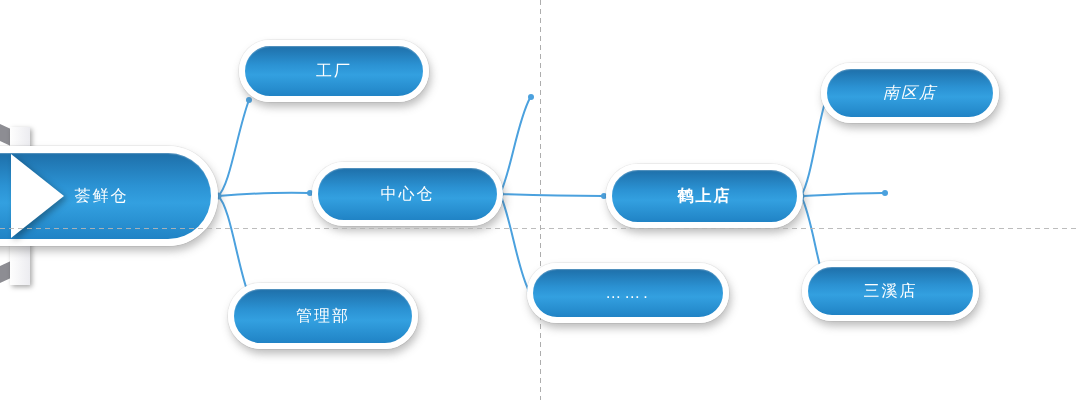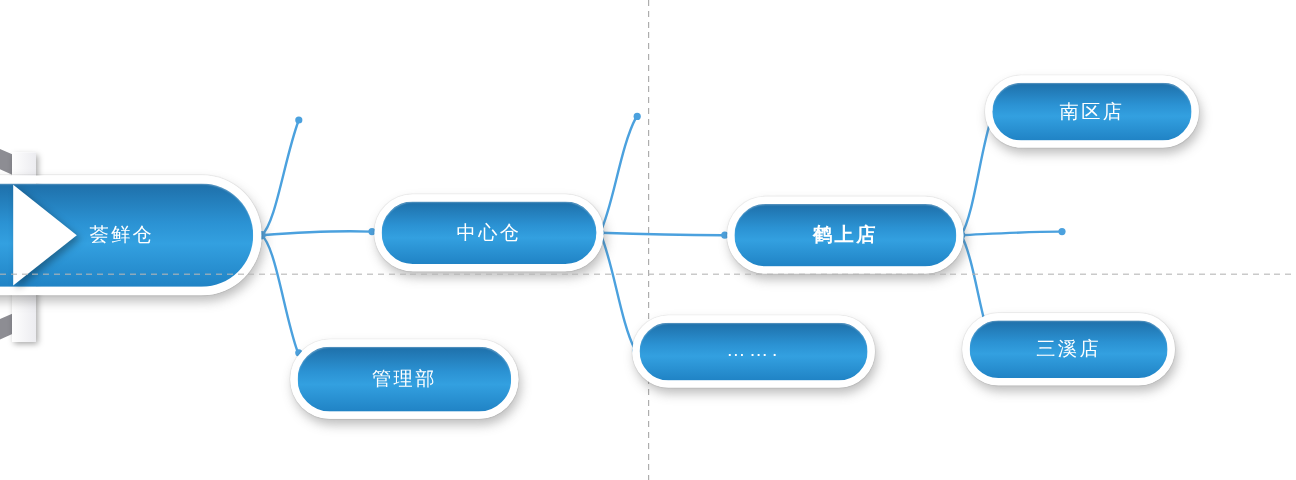--- a/index.html
+++ b/index.html
@@ -23,25 +23,25 @@
   .node{
     position:absolute;z-index:3;display:flex;align-items:center;justify-content:center;
     border:6px solid #ffffff;border-radius:999px;box-sizing:border-box;
     color:#ffffff;font-size:16px;letter-spacing:2px;white-space:nowrap;cursor:pointer;
     background:linear-gradient(180deg,#1e6fa9 0%,#2b92d3 38%,#33a0e0 58%,#2083c5 100%);
     box-shadow:0 0 0 1px rgba(0,0,0,.05),2px 5px 9px rgba(90,90,90,.40),
                inset 0 1px 1px rgba(255,255,255,.25);
   }
   .n-factory  {left:239px;top:40px; width:190px;height:62px;}
   .n-central  {left:312px;top:162px;width:191px;height:64px;}
-  .n-admin    {left:242px;top:283px;width:190px;height:66px;}
+  .n-admin    {left:228px;top:283px;width:190px;height:66px;}
   .n-wuyi     {left:529px;top:67px; width:197px;height:61px;}
   .n-heshang  {left:606px;top:164px;width:197px;height:64px;font-weight:bold;}
   .n-more     {left:527px;top:263px;width:202px;height:60px;letter-spacing:3px;}
-  .n-nanqu    {left:821px;top:63px; width:178px;height:60px;}
+  .n-nanqu    {left:821px;top:63px; width:178px;height:60px;font-style:italic;}
   .n-jiangtian{left:887px;top:163px;width:174px;height:60px;}
   .n-sanxi    {left:802px;top:261px;width:177px;height:60px;}
   .n-root{
     left:-44px;top:146px;width:262px;height:100px;border:7px solid #fff;border-left:none;
     border-radius:0 57px 57px 0;padding-left:36px;z-index:3;
   }
   
   .ribbon{
     position:absolute;left:10px;top:127px;width:20px;height:158px;z-index:1;
     background:linear-gradient(90deg,#fefefe,#ececf0);
@@ -92,20 +92,21 @@
     </g>
   </svg>
 
   <div class="fold fold-top"></div>
   <div class="fold fold-bottom"></div>
   <div class="ribbon"></div>
 
   <div class="node n-root">荟鲜仓</div>
   <div class="root-arrow"></div>
 
+  <div class="node n-factory">工厂</div>
   <div class="node n-central">中心仓</div>
   <div class="node n-admin">管理部</div>
 
   <div class="node n-heshang">鹤上店</div>
   <div class="node n-more">…….</div>
 
   <div class="node n-nanqu">南区店</div>
   <div class="node n-sanxi">三溪店</div>
 
   <div class="guide-h"></div>

